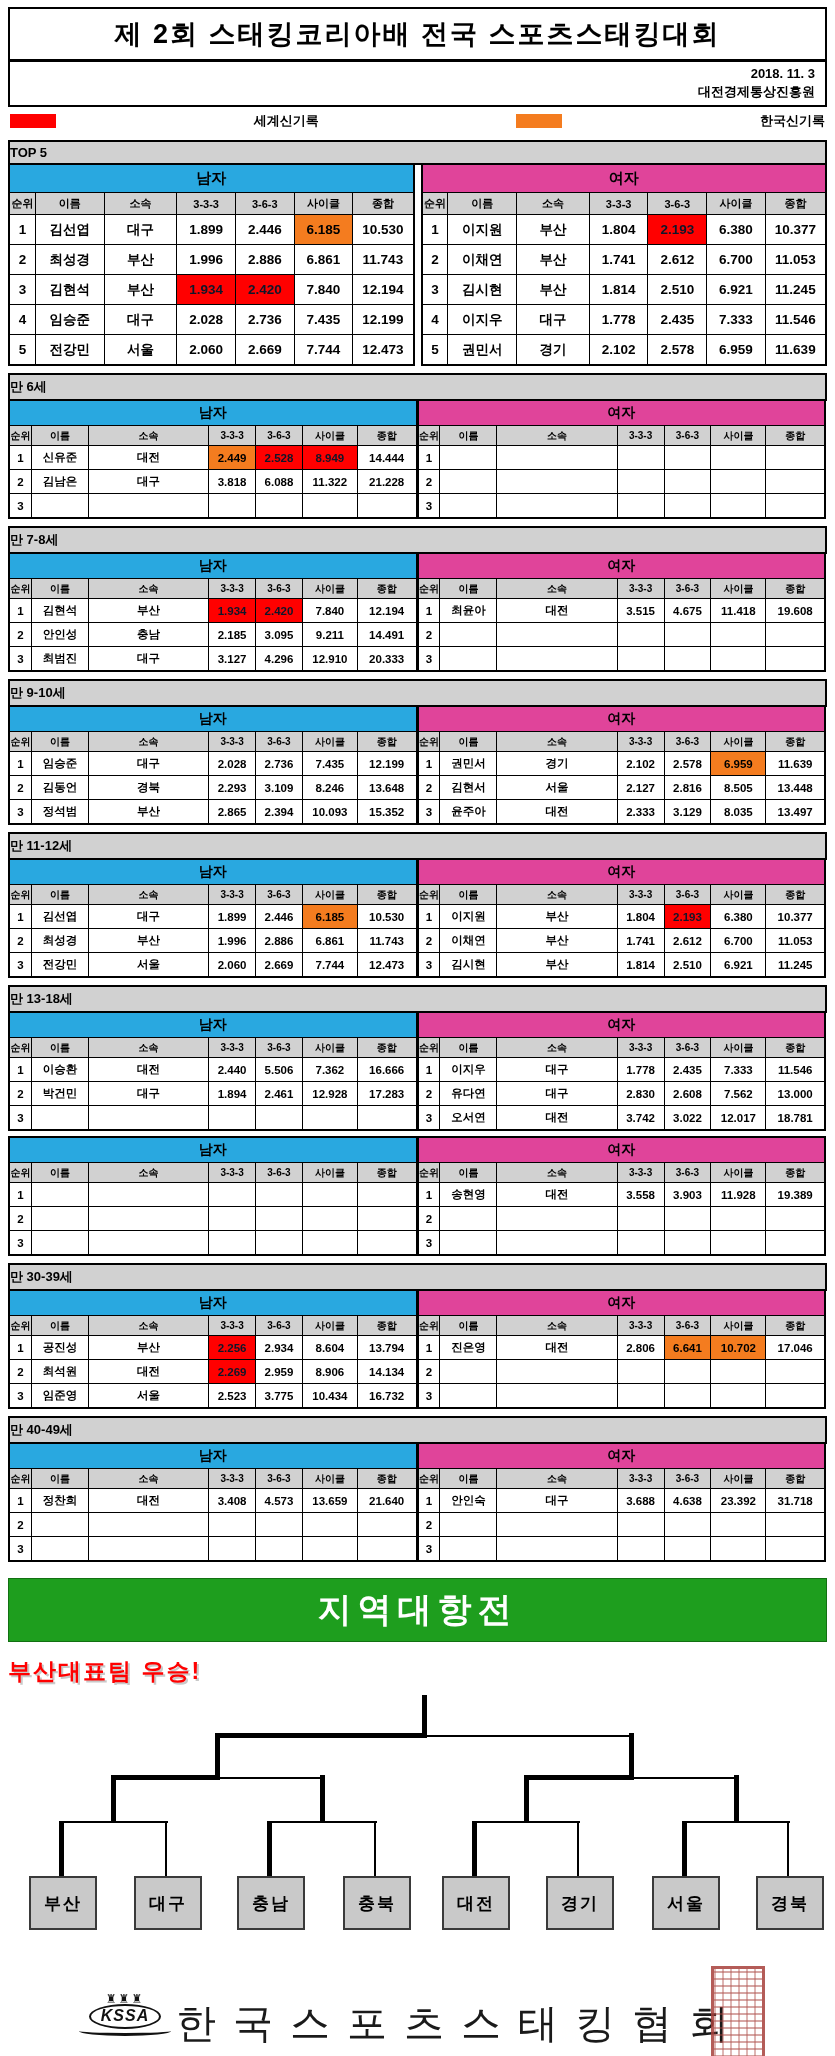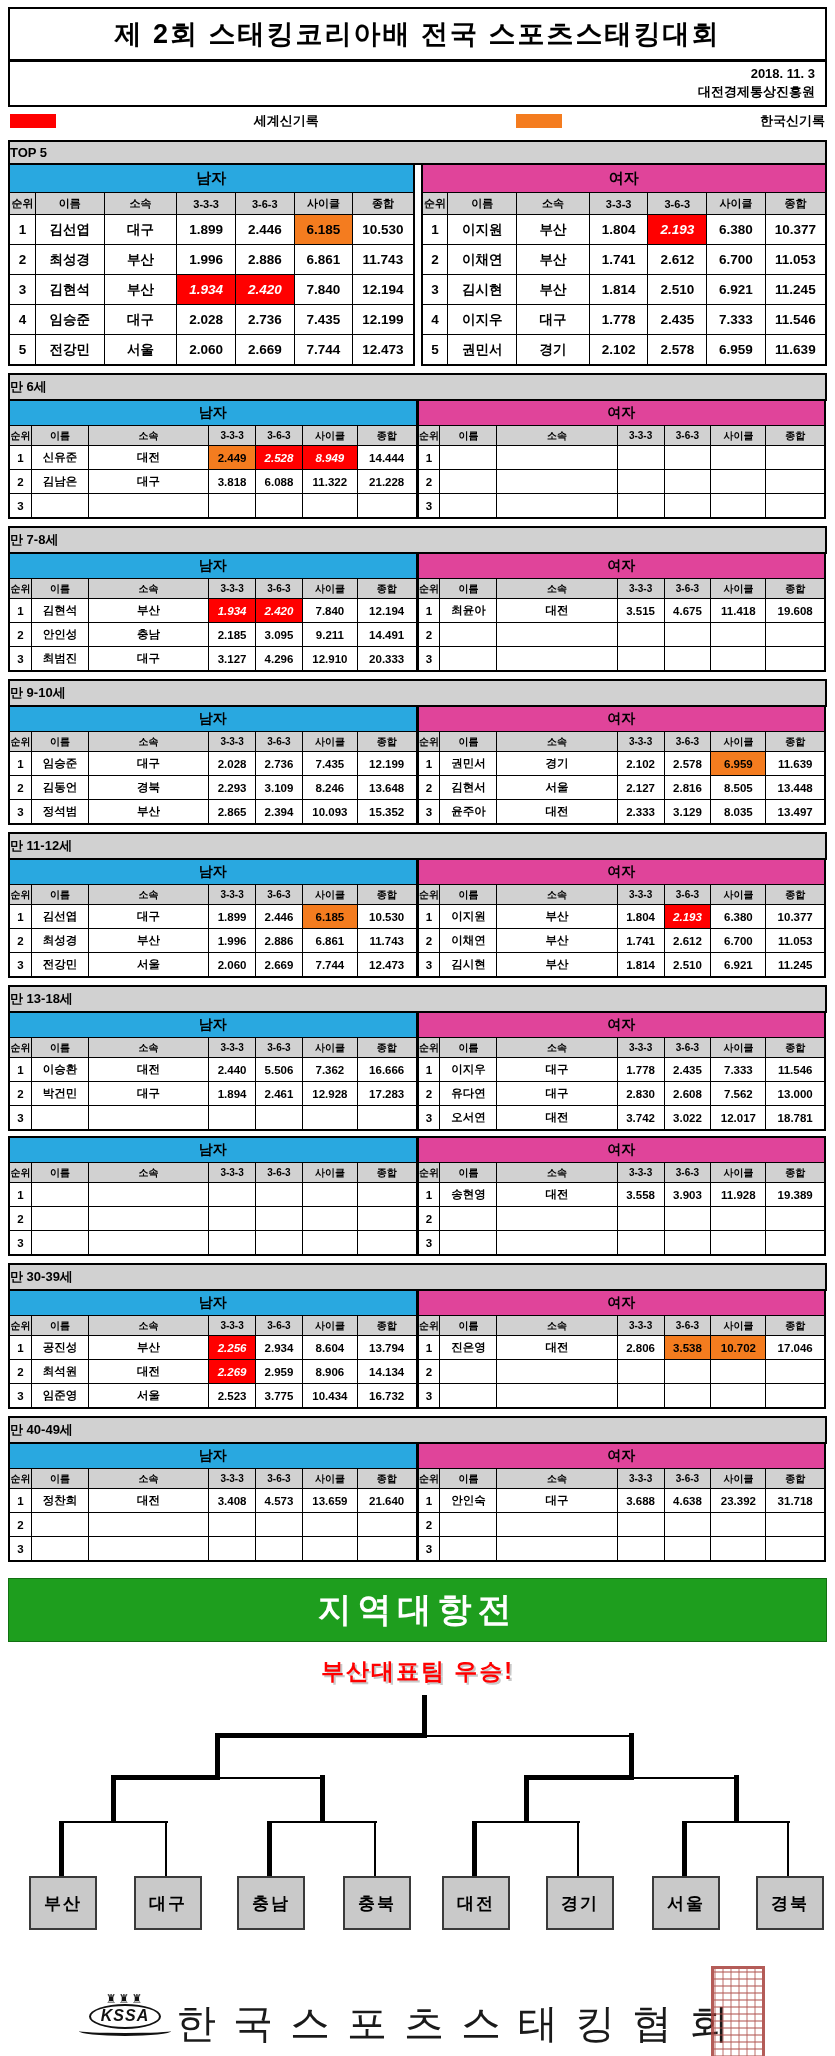--- a/index.html
+++ b/index.html
@@ -26,27 +26,27 @@
   .men  .gender-cell{background:var(--men);}
   .women .gender-cell{background:var(--women);}
   .top5 .gender-cell{height:27px;}
   .age  .gender-cell{height:24px;font-size:14px;}
   .col-head td{background:var(--gray);}
   .top5 .col-head td{font-size:11px;height:21px;}
   .age  .col-head td{font-size:10px;height:19px;}
   .top5 tbody td{height:29px;font-size:13.5px;}
   .age  tbody td{height:23px;font-size:11.5px;}
   td.rank{font-size:11px;}
-  td.hl-world{background:var(--red);color:#ffffff;font-style:italic;}
+  td.hl-world{background:var(--red);color:#0f172a;}
   td.hl-korea{background:var(--orange);color:#000;}
 
   
   .banner{margin:16px 0 12px;background:var(--green);border:1px solid #127012;height:62px;
           display:flex;align-items:center;justify-content:center;color:#fff;font-weight:bold;font-size:34px;letter-spacing:6px;}
-  .winner-text{text-align:center;color:var(--red);font-weight:bold;font-size:23px;letter-spacing:2px;
+  .winner-text{color:var(--red);font-weight:bold;font-size:23px;letter-spacing:2px;
                text-shadow:2px 2px 0 #c9c9c9;margin:14px 0 6px;}
   .bracket{position:relative;height:245px;margin:4px 0 6px;}
   .bline{position:absolute;background:#000;}
   .team-box{position:absolute;top:183px;width:64px;height:50px;background:#C9C9C9;border:2px solid #3a3a3a;
             display:flex;align-items:center;justify-content:center;font-weight:bold;font-size:17px;letter-spacing:2px;}
 
   
   .footer{position:relative;height:150px;margin-top:14px;}
   .kssa{position:absolute;left:62px;top:42px;width:110px;text-align:center;color:#111;}
   .kssa .cups{font-size:12px;line-height:10px;letter-spacing:2px;}
@@ -1015,21 +1015,21 @@
                   <td>사이클</td>
                   <td>종합</td>
                 </tr>
               </thead>
               <tbody>
                 <tr class="data-row">
                   <td class="rank">1</td>
                   <td class="name">진은영</td>
                   <td class="org">대전</td>
                   <td class="num">2.806</td>
-                  <td class="num hl-korea">3.538</td>
+                  <td class="num hl-korea">6.641</td>
                   <td class="num hl-korea">10.702</td>
                   <td class="num">17.046</td>
                 </tr>
                 <tr class="data-row">
                   <td class="rank">2</td>
                   <td class="name"></td>
                   <td class="org"></td>
                   <td class="num"></td>
                   <td class="num"></td>
                   <td class="num"></td>

